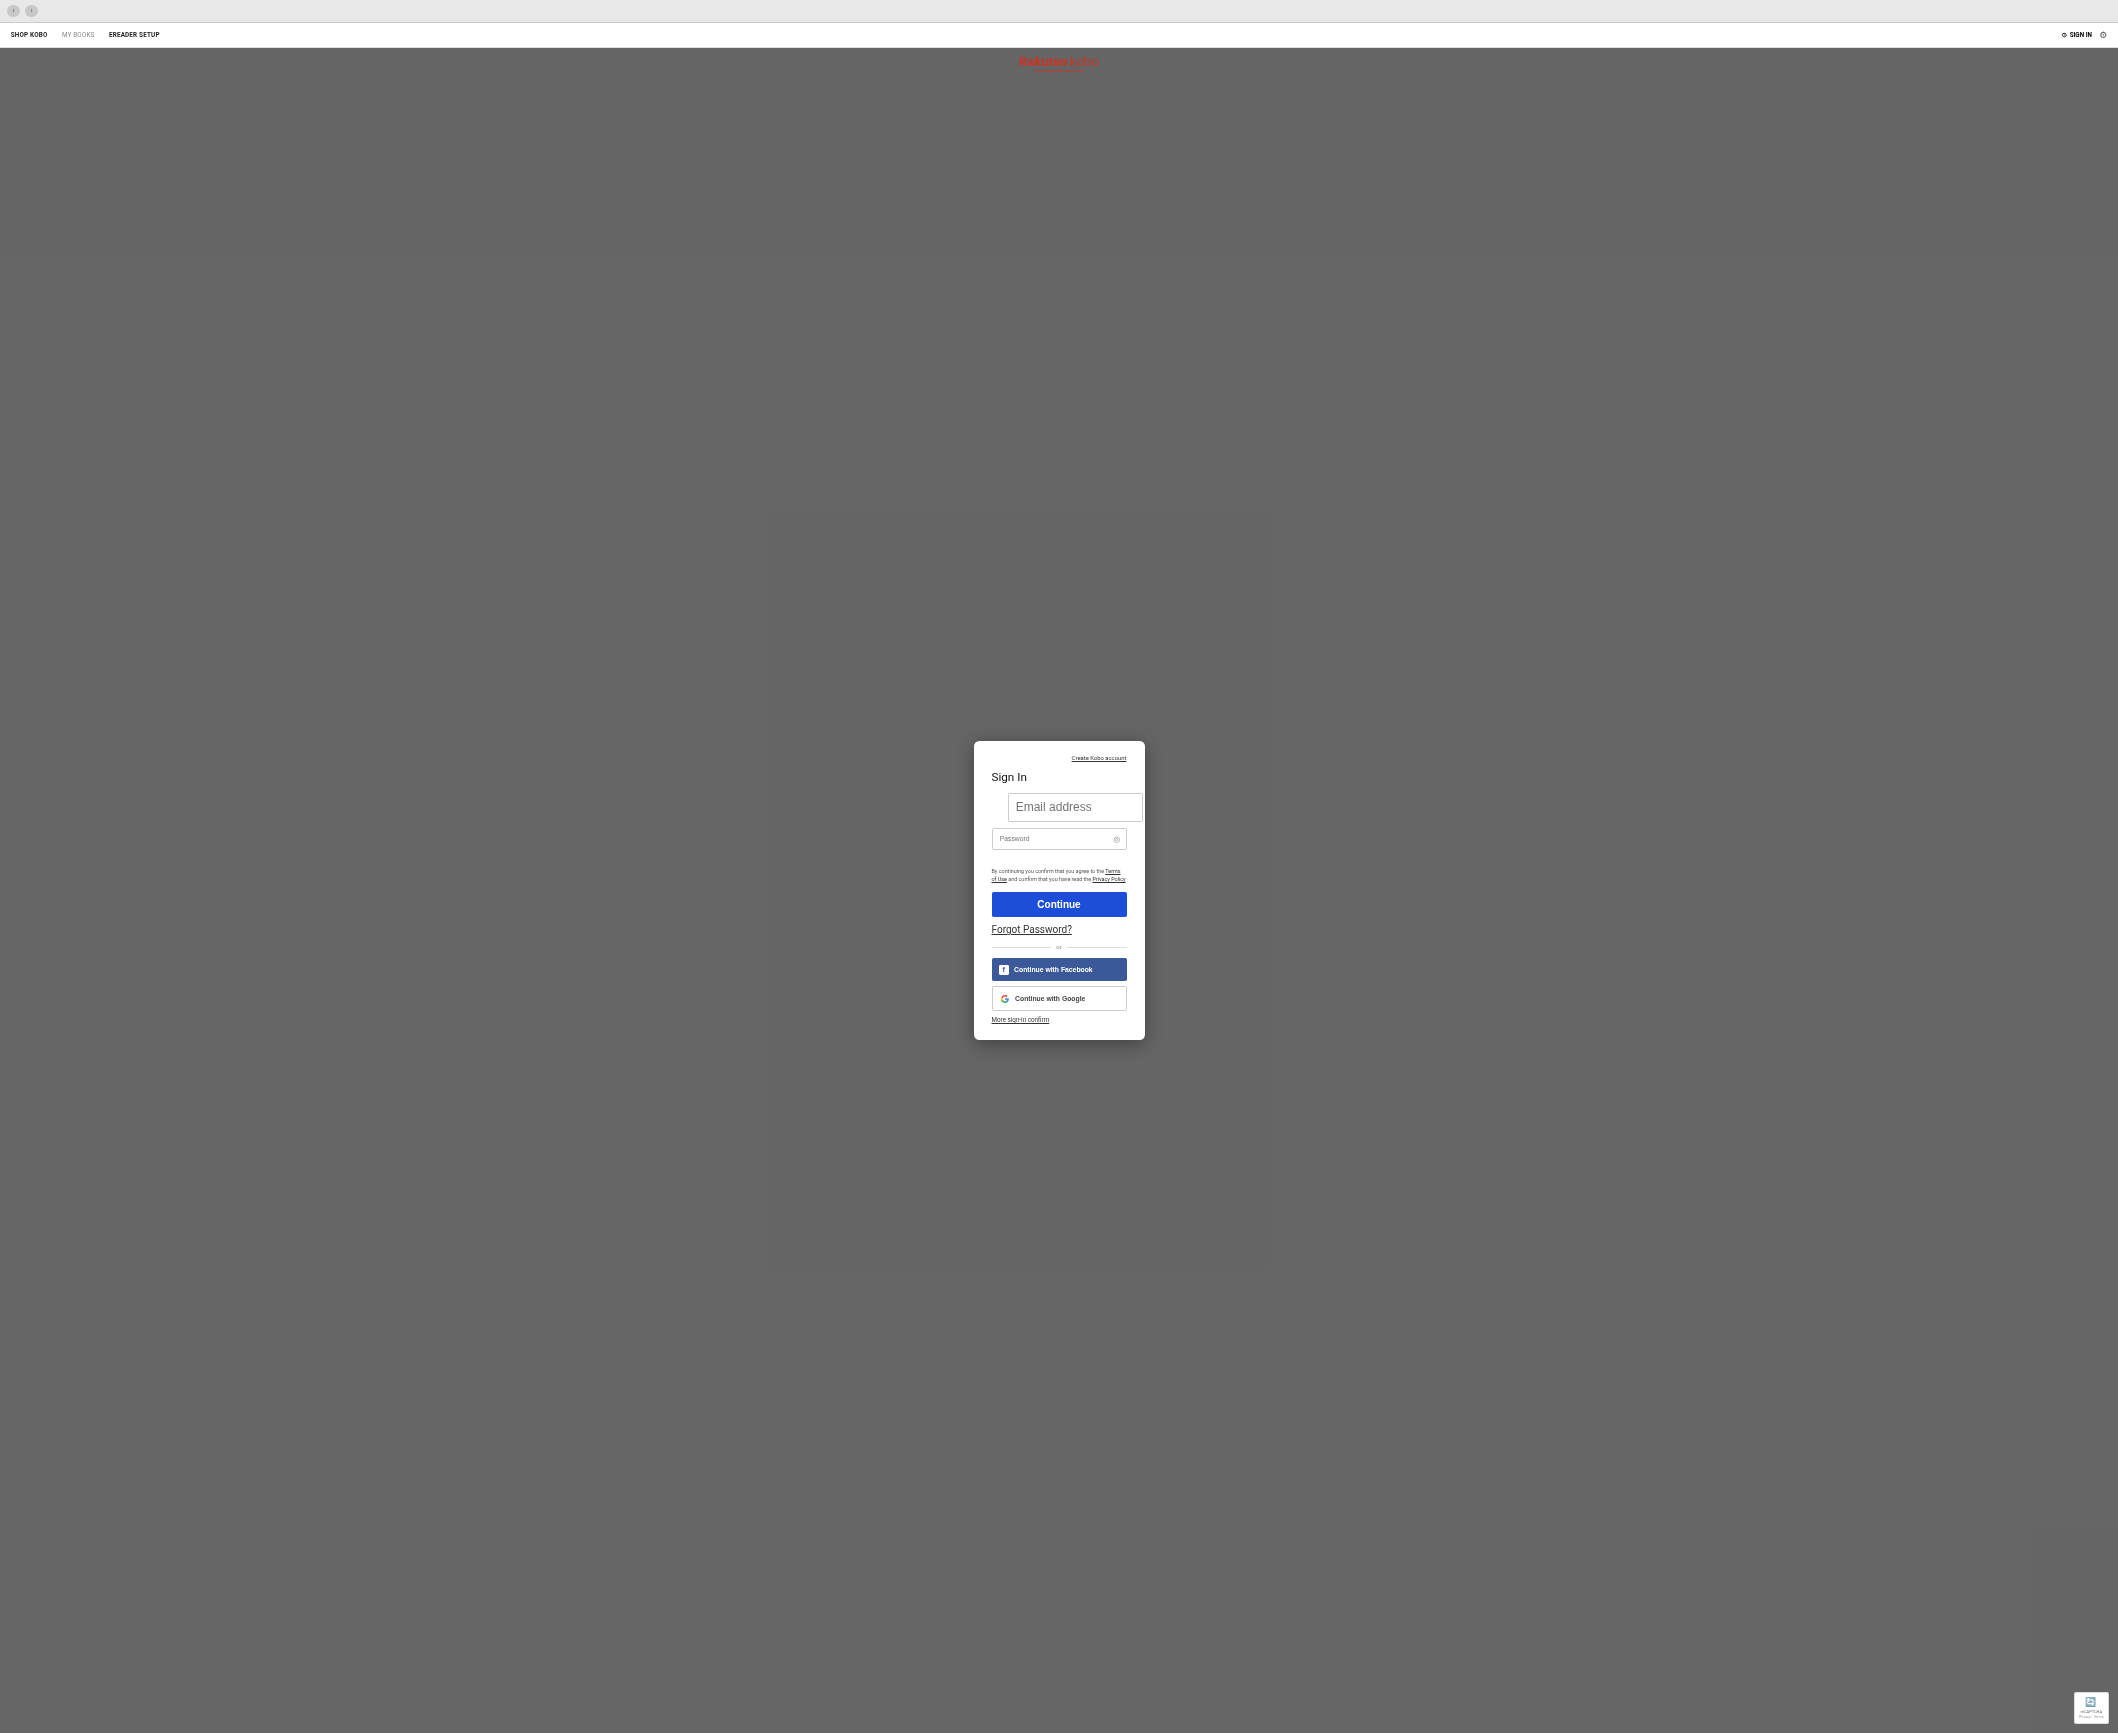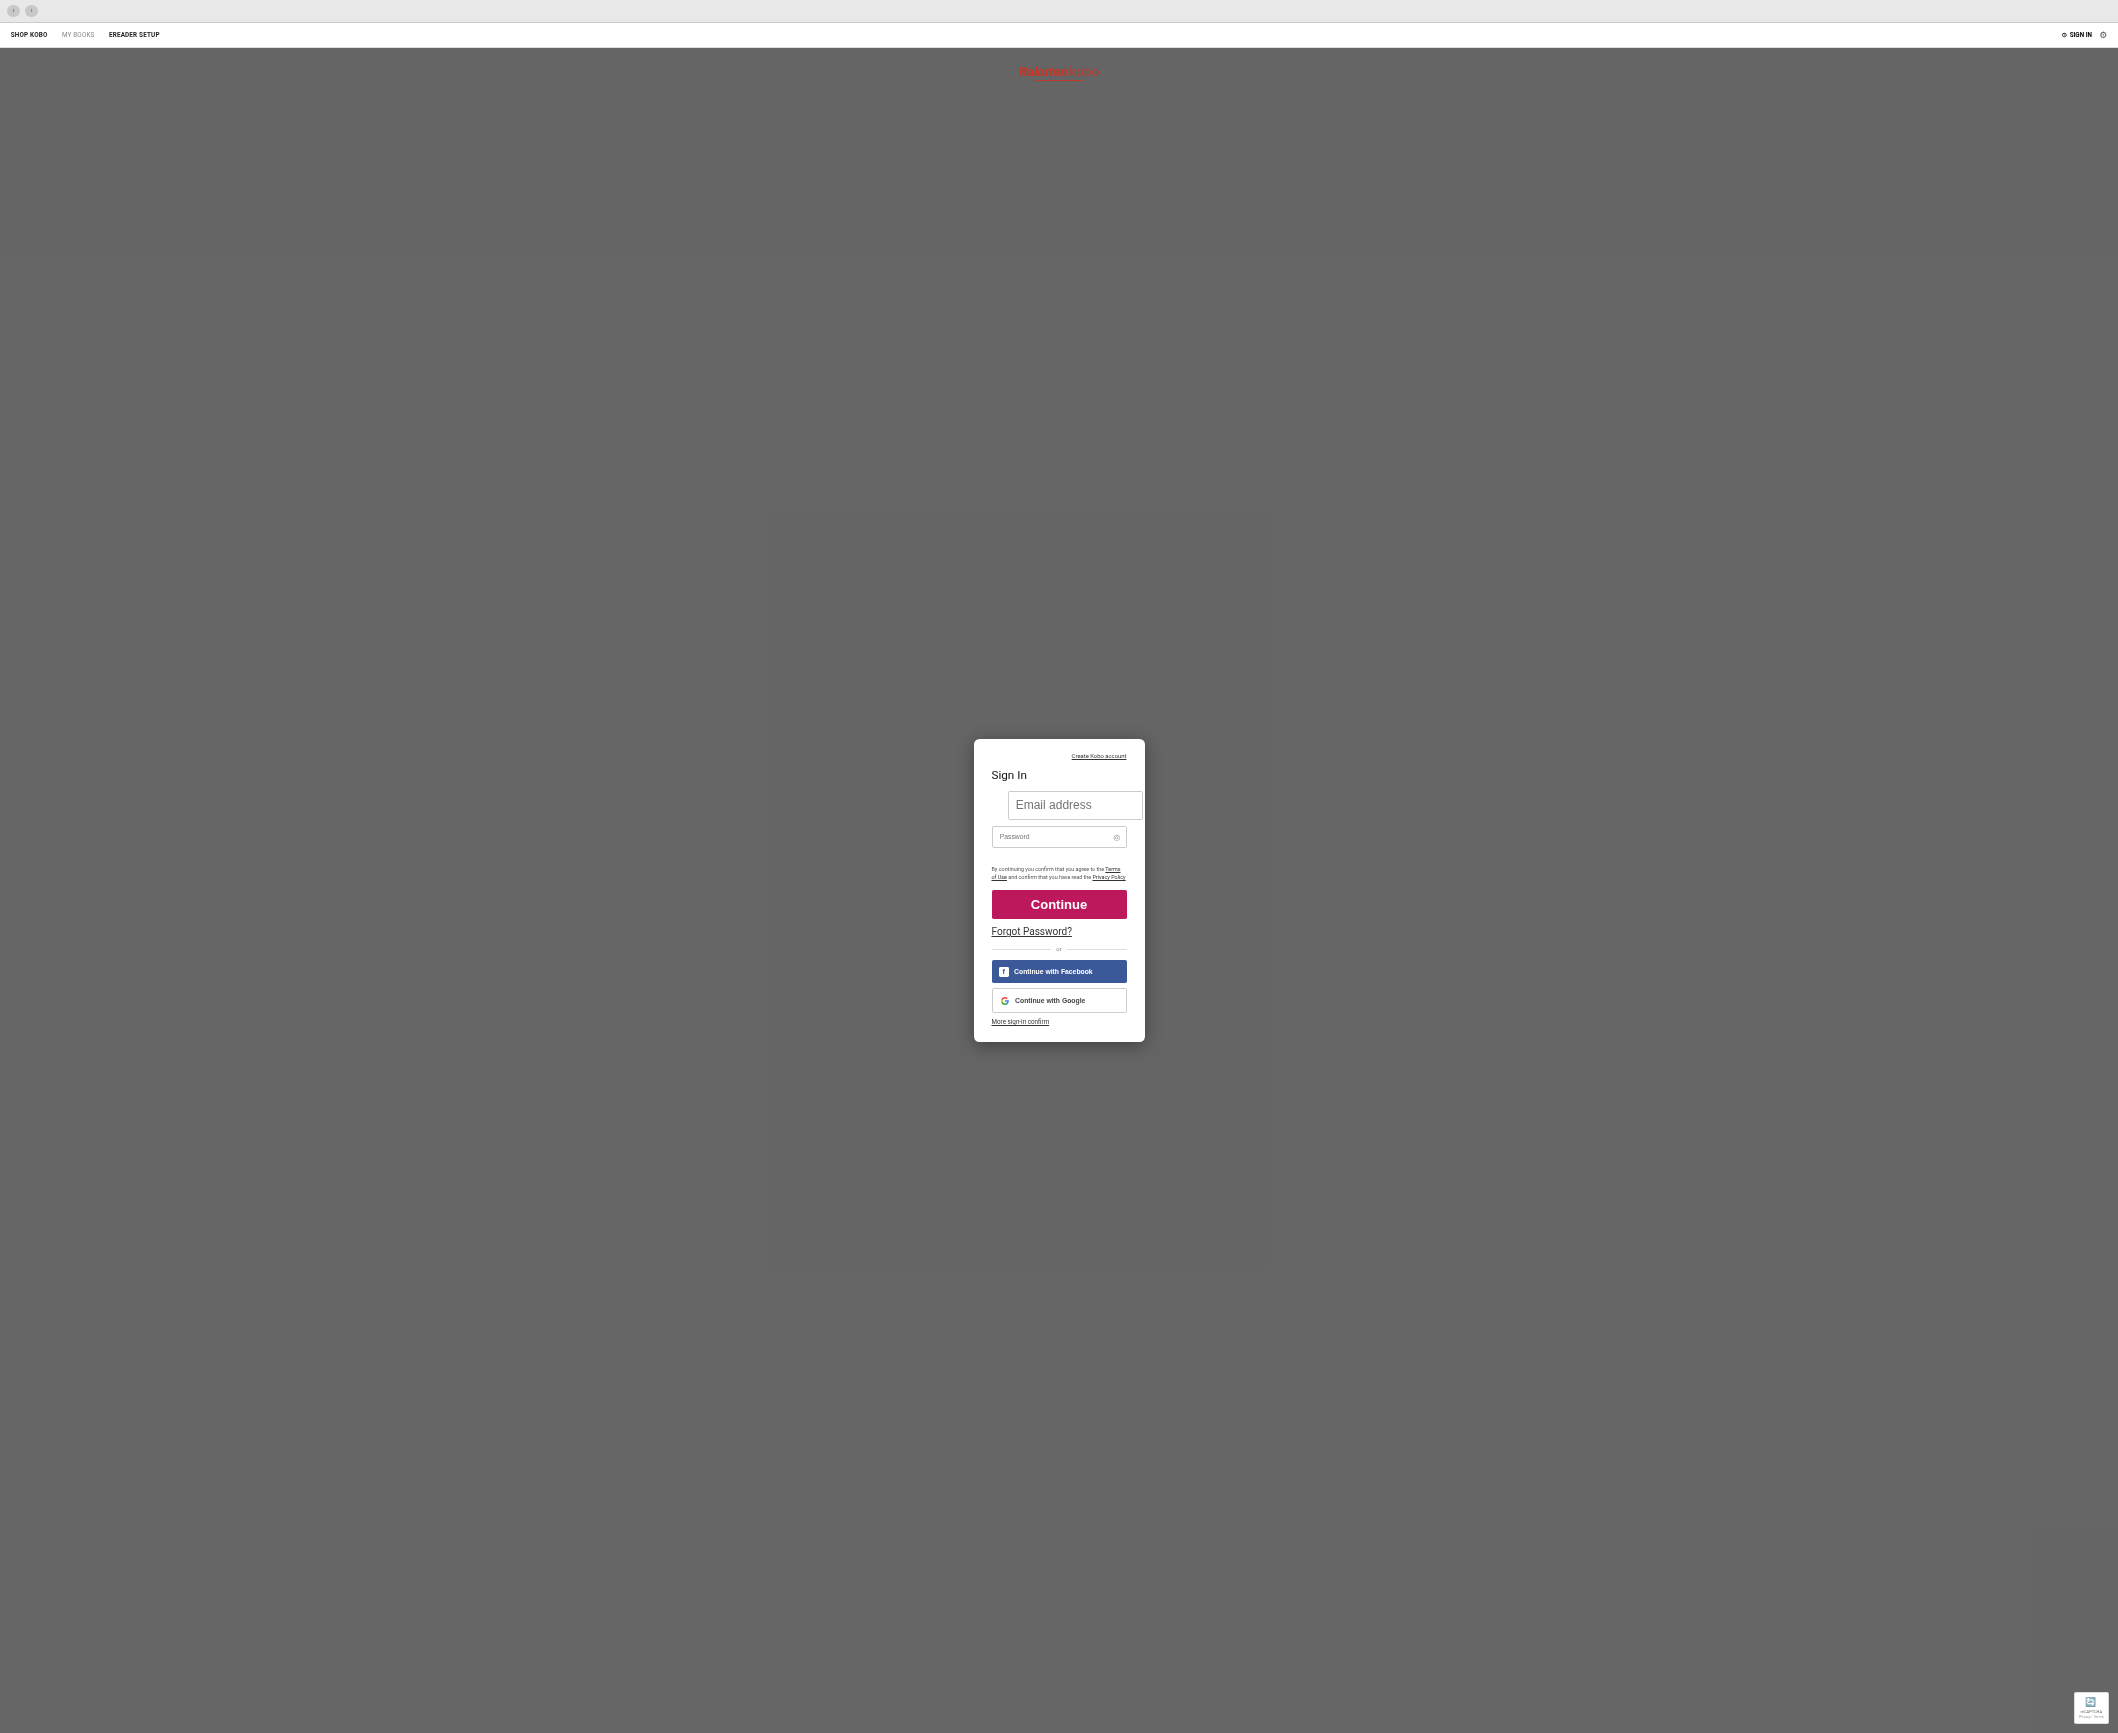--- a/index.html
+++ b/index.html
@@ -191,26 +191,26 @@
       margin-bottom: 8px;
     }
 
     .terms-text a {
       color: #333;
       text-decoration: underline;
     }
 
     .continue-btn {
       width: 100%;
-      background: #be185d;
+      background: #1d4ed8;
       color: #fff;
       border: none;
       border-radius: 1.8px;
       padding: 7.2px;
-      font-size: 13px;
+      font-size: 10px;
       font-weight: 600;
       cursor: pointer;
       margin-bottom: 7.2px;
     }
 
     .forgot-link {
       display: block;
       font-size: 10px;
       color: #333;
       text-decoration: underline;
@@ -342,21 +342,21 @@
         <span>⊙</span>
         <span>SIGN IN</span>
       </div>
       <span class="gear-icon">⚙</span>
     </div>
   </div>
 
   <div class="bg-content">
     <div class="bg-overlay"></div>
 
-    <div style="position:absolute; top:15px; left:50%; transform:translateX(-50%); z-index:1; text-align:center;">
+    <div style="position:absolute; top:5px; left:50%; transform:translateX(-50%); z-index:1; text-align:center;">
       <div>
         <span class="logo-rakuten">Rakuten</span>
         <span class="logo-kobo">kobo</span>
         <div class="logo-underline"></div>
       </div>
     </div>
 
     <div class="modal-overlay">
       <div class="signin-modal">
 

